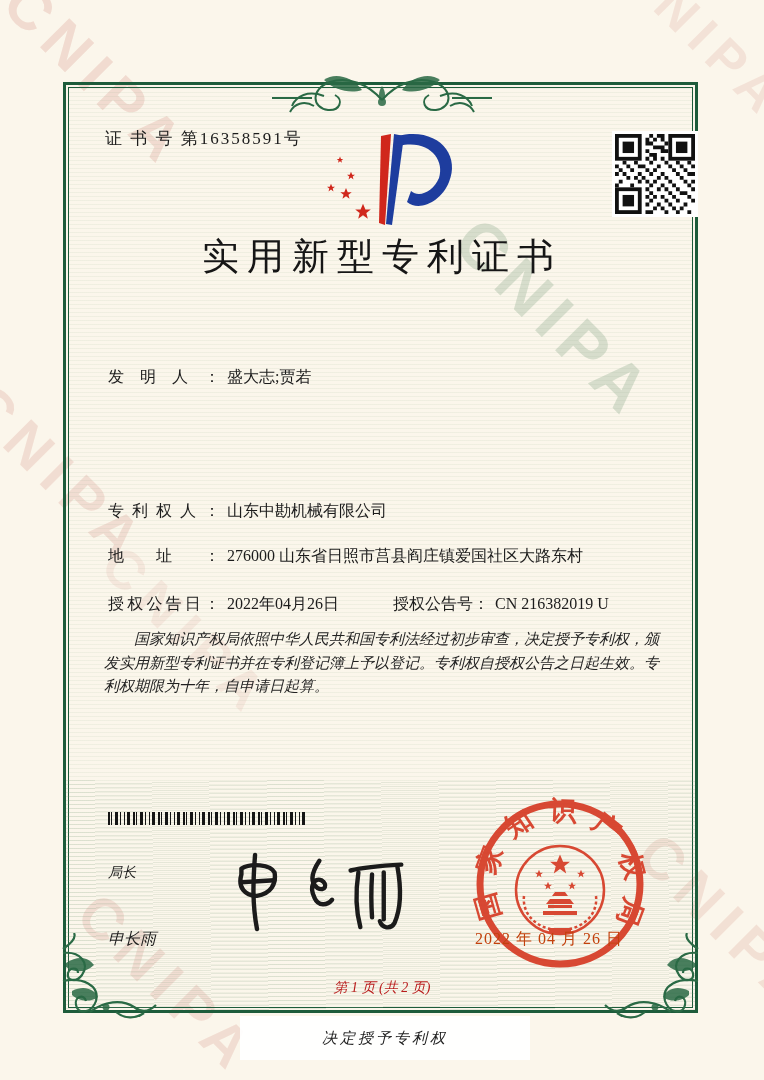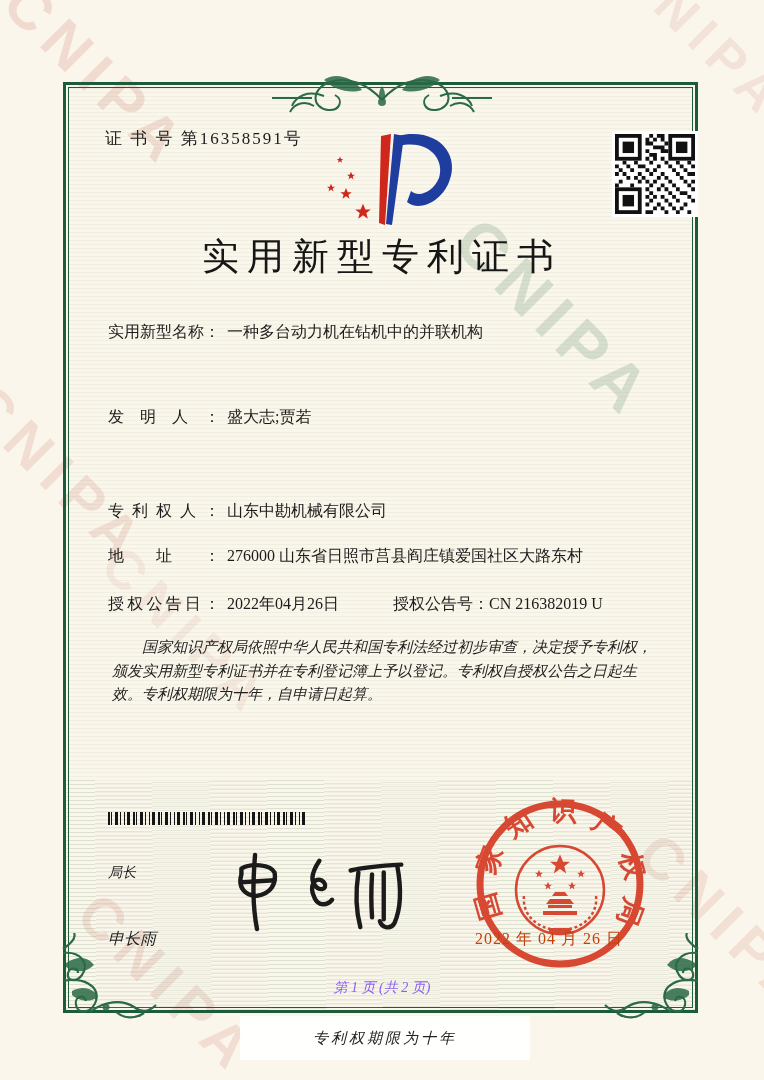--- a/index.html
+++ b/index.html
@@ -21,42 +21,42 @@
   .cert-no{position:absolute;left:105px;top:127px;font-size:17px;letter-spacing:2px;}
   .logo{position:absolute;left:315px;top:124px;}
   .qr{position:absolute;left:612px;top:131px;background:#fff;padding:3px;}
   .title{position:absolute;left:0;top:232px;width:100%;text-align:center;
          font-size:37px;font-weight:normal;letter-spacing:8px;color:#161616;}
   
   .row{position:absolute;left:108px;width:562px;height:24px;font-size:16px;white-space:nowrap;}
   .flabel{display:inline-block;width:112px;text-align:justify;text-align-last:justify;vertical-align:top;}
   .fvalue{margin-left:7px;}
   .grant2{position:absolute;left:285px;top:0;}
-  .g2label{text-align:center;}
+  .g2label{margin-right:6px;text-align:center;}
   
   .paras{position:absolute;left:104px;top:628px;width:562px;font-size:15px;line-height:23.5px;
          font-style:italic;color:#222;}
-  .paras p{margin:8px;text-indent:2em;}
+  .paras p{margin:0;text-indent:2em;}
   
   .barcode{position:absolute;left:108px;top:812px;width:197px;height:13px;
      background:
        repeating-linear-gradient(90deg,#151515 0 2px,rgba(0,0,0,0) 2px 3px,#151515 3px 4px,rgba(0,0,0,0) 4px 7px,
        #151515 7px 10px,rgba(0,0,0,0) 10px 12px,#151515 12px 13px,rgba(0,0,0,0) 13px 16px,
        #151515 16px 17px,rgba(0,0,0,0) 17px 19px,#151515 19px 22px,rgba(0,0,0,0) 22px 25px);}
   
   .signer-title{position:absolute;left:108px;top:864px;font-size:14px;font-style:italic;}
   .signer-name{position:absolute;left:108px;top:897px;font-size:16px;font-style:italic;margin-top:32px;}
   .signature{position:absolute;left:218px;top:840px;}
   
   .seal{position:absolute;left:472px;top:796px;opacity:.93;}
   .seal-date{position:absolute;left:475px;top:929px;width:200px;text-align:left;
              font-size:16px;color:#c2410c;letter-spacing:1px;z-index:5;}
   
   .page-no{position:absolute;left:0;top:979px;width:100%;text-align:center;
-           font-size:14px;font-style:italic;color:#8b5cf6;}
+           font-size:14px;font-style:italic;color:#b91c1c;}
   .note-band{position:absolute;left:240px;top:1016px;width:290px;height:44px;
              background:rgba(255,255,255,.92);display:flex;align-items:center;justify-content:center;}
   .note-text{font-size:15px;font-style:italic;letter-spacing:3px;color:#222;}
   .orn{position:absolute;pointer-events:none;}
   svg{display:block;}
 </style>
 </head>
 <body>
 
 <div class="page">
@@ -167,24 +167,21 @@
       M8,16h1v1h-1z M10,16h1v1h-1z M12,16h1v1h-1z M15,16h1v1h-1z M19,16h1v1h-1z
       M9,17h1v1h-1z M13,17h1v1h-1z M16,17h1v1h-1z M20,17h1v1h-1z
       M8,18h1v1h-1z M11,18h1v1h-1z M14,18h1v1h-1z M18,18h1v1h-1z
       M10,19h1v1h-1z M12,19h1v1h-1z M15,19h1v1h-1z M17,19h1v1h-1z
       M8,20h2v1h-2z M13,20h1v1h-1z M16,20h1v1h-1z M19,20h1v1h-1z"></path>
     </g>
   </svg>
 
   <div class="title">实用新型专利证书</div>
 
-  <div class="row" style="top:322px;">
-    <span class="flabel">实用新型名称：</span><span class="fvalue">一种多台动力机在钻机中的并联机构</span>
-  </div>
-  <div class="row" style="top:367px;margin-top:40px;">
+  <div class="row" style="top:367px;">
     <span class="flabel">发明人：</span><span class="fvalue">盛大志;贾若</span>
   </div>
   <div class="row" style="top:501px;">
     <span class="flabel">专利权人：</span><span class="fvalue">山东中勘机械有限公司</span>
   </div>
   <div class="row" style="top:546px;">
     <span class="flabel">地址：</span><span class="fvalue">276000 山东省日照市莒县阎庄镇爱国社区大路东村</span>
   </div>
   <div class="row" style="top:594px;">
     <span class="flabel">授权公告日：</span><span class="fvalue">2022年04月26日</span>
@@ -241,16 +238,16 @@
       <g stroke="#d63c26" stroke-width="2.5" fill="none" stroke-dasharray="3 2.5">
         <path d="M-36,12 C-38,30 -24,44 -4,46"></path>
         <path d="M36,12 C38,30 24,44 4,46"></path>
       </g>
     </g>
   </svg>
   <div class="seal-date">2022 年 04 月 26 日</div>
 
   <div class="page-no">第 1 页 (共 2 页)</div>
   <div class="note-band">
-    <span class="note-text">专利权期限为十年</span>
+    <span class="note-text">决定授予专利权</span>
   </div>
 
 </div>
 
 </body></html>

